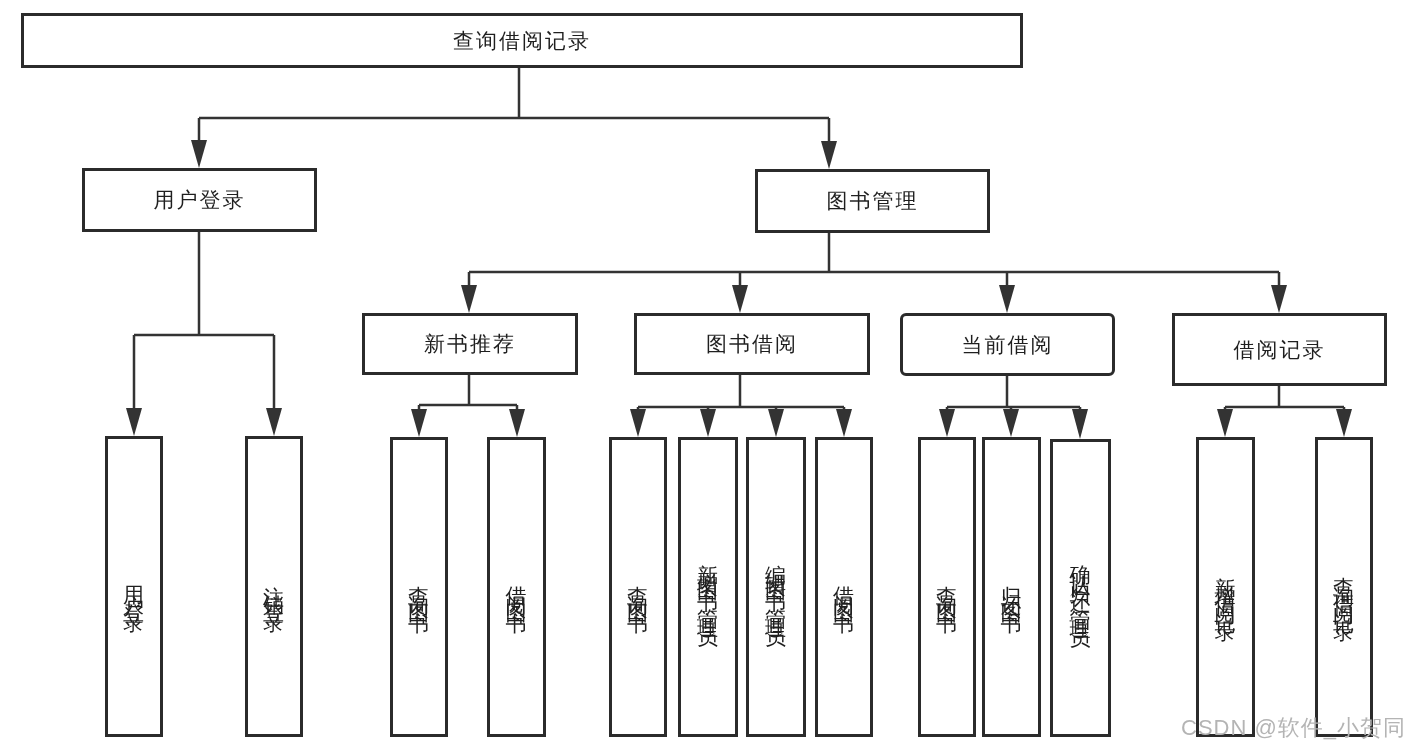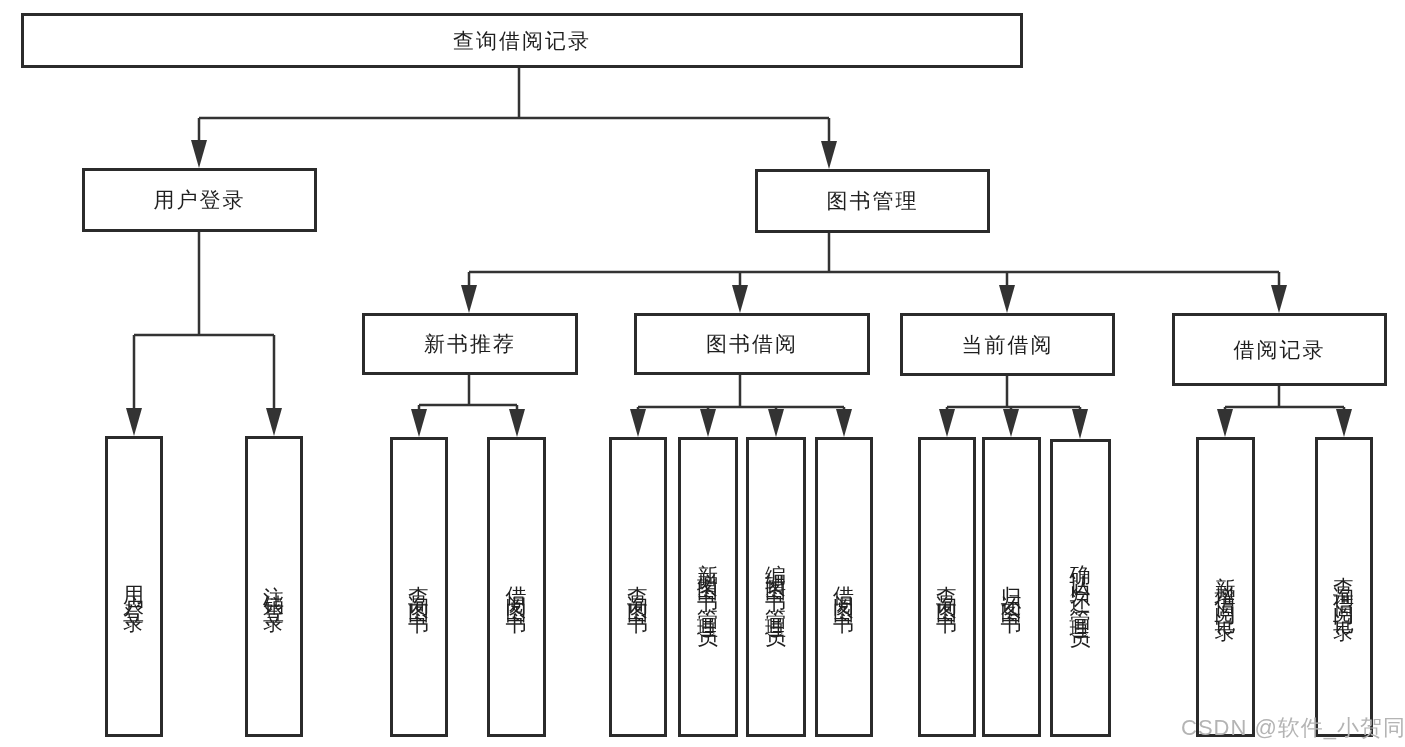--- a/index.html
+++ b/index.html
@@ -103,21 +103,21 @@
   <div class="box hbox" style="left:712px; top:169px; width:235px; height:64px;margin-left:43px;">
     <span>图书管理</span>
   </div>
 
   <div class="box hbox" style="left:362px; top:313px; width:216px; height:62px;text-align:right;">
     <span>新书推荐</span>
   </div>
   <div class="box hbox" style="left:634px; top:313px; width:236px; height:62px;">
     <span>图书借阅</span>
   </div>
-  <div class="box hbox" style="left:900px; top:313px; width:215px; height:63px;">
+  <div class="box hbox" style="left:900px; top:313px; width:215px; height:63px;border-radius:6px;">
     <span>当前借阅</span>
   </div>
   <div class="box hbox" style="left:1172px; top:313px; width:215px; height:73px;">
     <span>借阅记录</span>
   </div>
 
   <div class="box" style="left:105px; top:436px; width:58px; height:301px;">
     <span class="vtext">用户登录</span>
   </div>
   <div class="box" style="left:245px; top:436px; width:58px; height:301px;">

